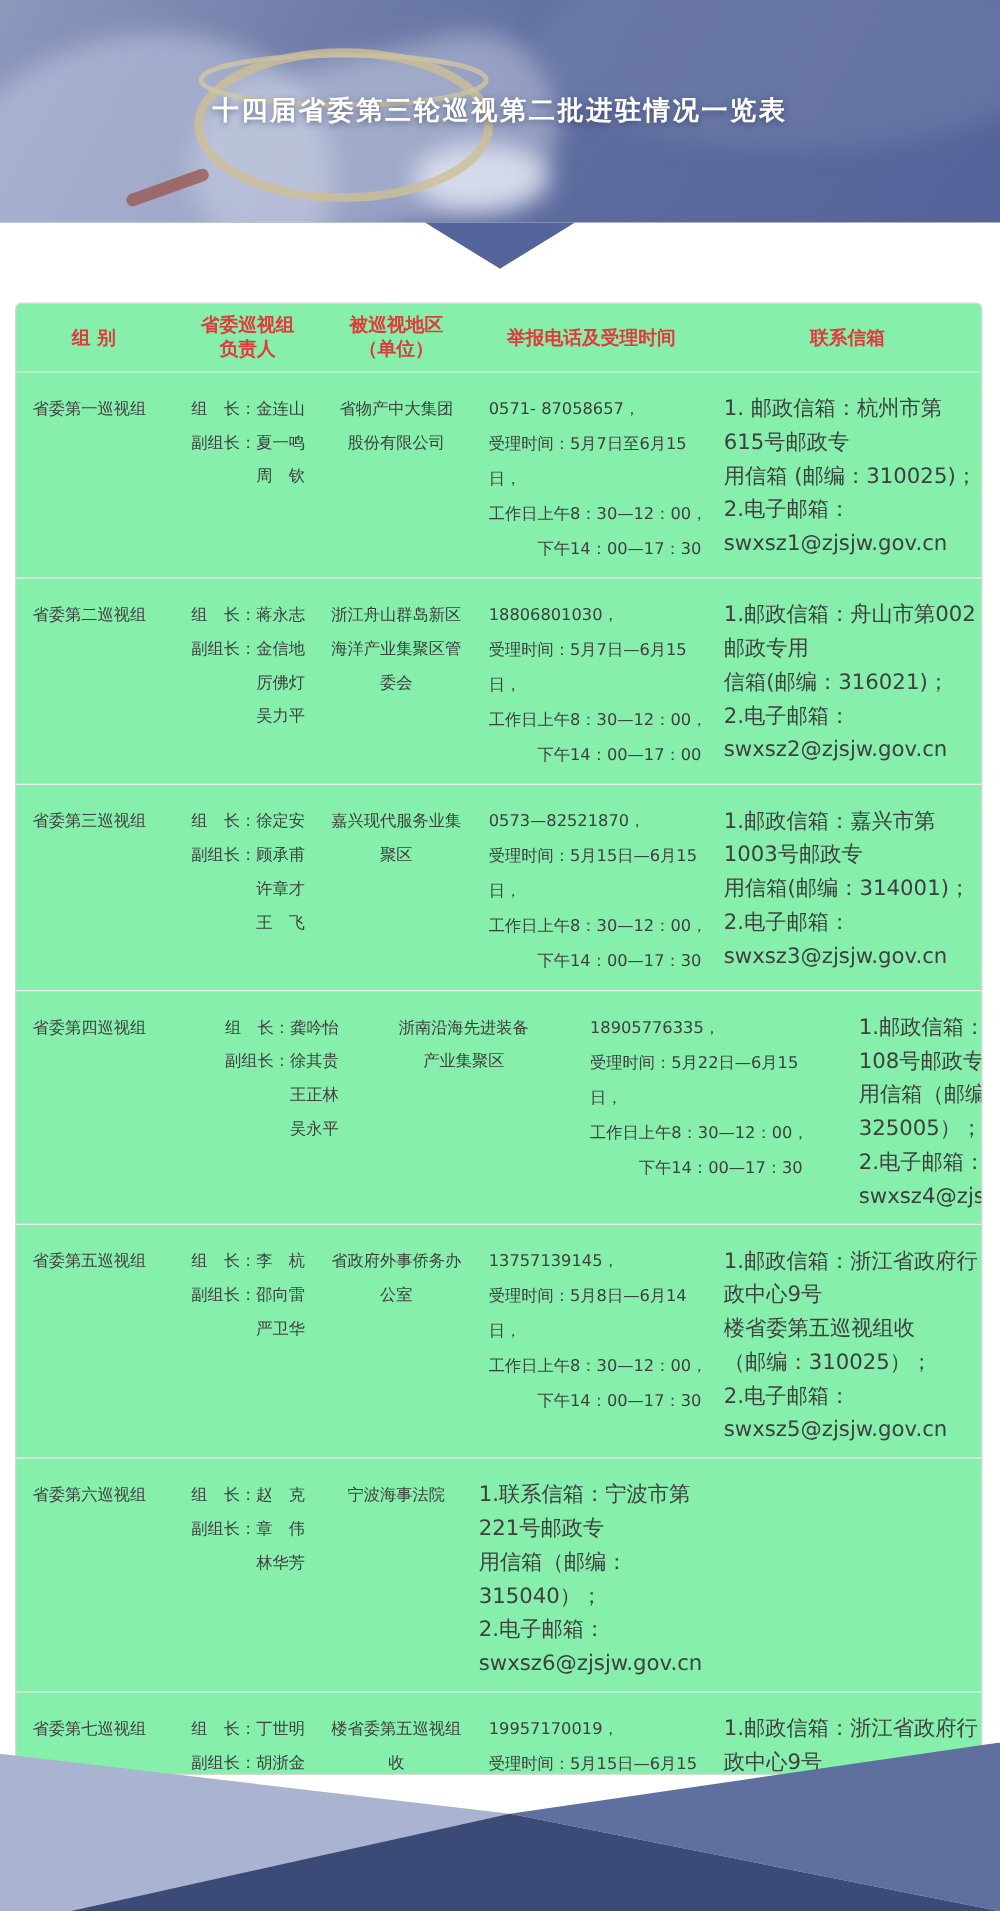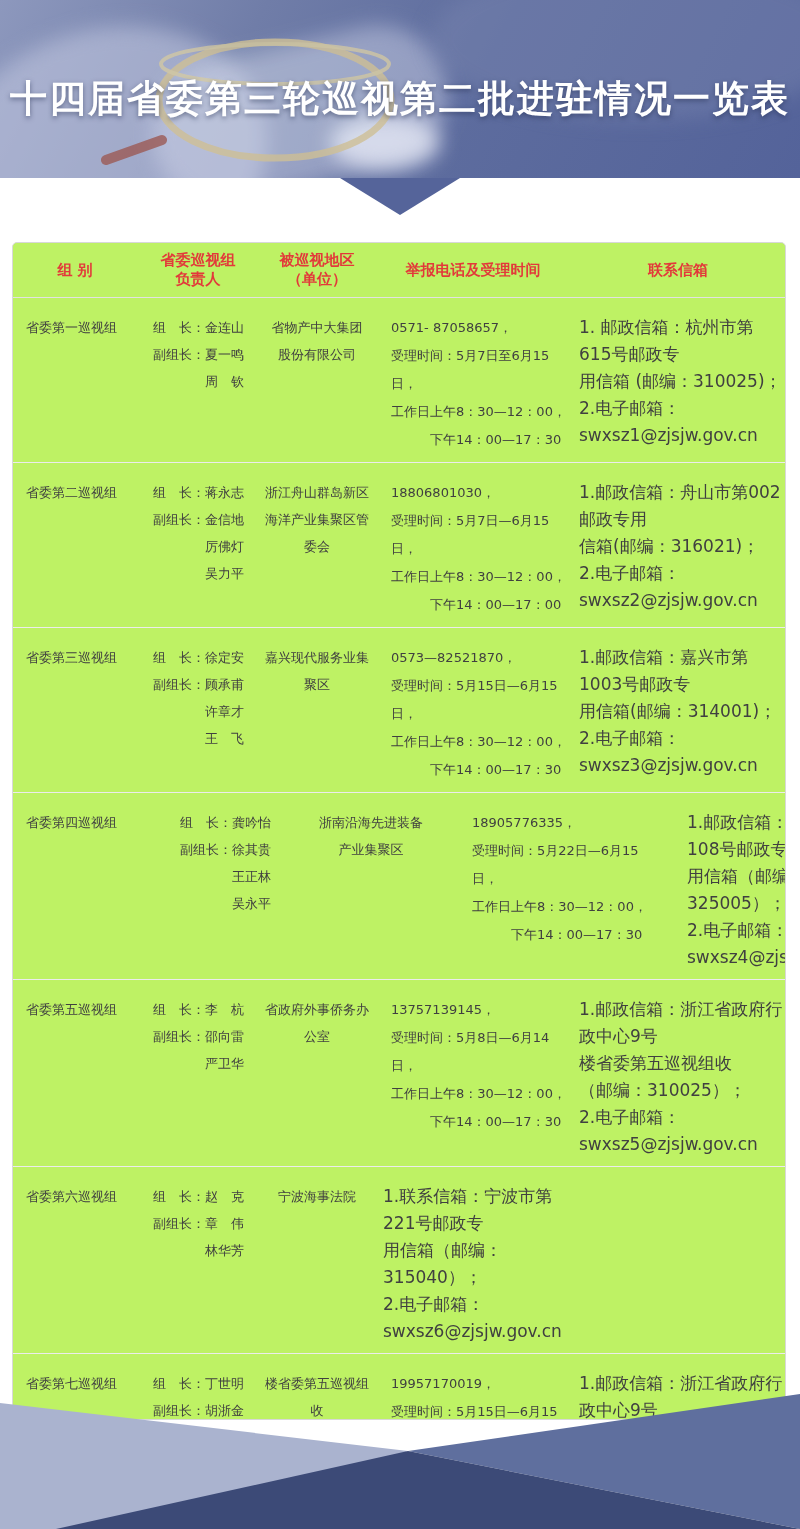--- a/index.html
+++ b/index.html
@@ -8,28 +8,28 @@
 
   
   .banner{position:relative;width:800px;height:178px;overflow:hidden;
     background:linear-gradient(118deg,#8d98bd 0%,#707da8 30%,#5d6c9e 58%,#54639a 100%);}
   .blob{position:absolute;filter:blur(10px);border-radius:50%;}
   .blob.b1{left:-60px;top:30px;width:330px;height:260px;background:rgba(196,202,226,.55);transform:rotate(-18deg);}
   .blob.b2{left:150px;top:45px;width:300px;height:140px;background:rgba(210,214,234,.45);border-radius:70px;transform:rotate(-14deg);}
   .blob.b3{left:330px;top:115px;width:110px;height:55px;background:rgba(235,238,248,.75);}
   .blob.b4{left:430px;top:-40px;width:420px;height:160px;background:rgba(130,140,180,.35);}
   .banner-title{position:absolute;left:0;top:74px;width:100%;text-align:center;color:#ffffff;
-    font-size:37px;font-weight:bold;letter-spacing:2px;text-shadow:0 2px 5px rgba(25,35,70,.5);}
+    font-size:21px;font-weight:bold;letter-spacing:2px;text-shadow:0 2px 5px rgba(25,35,70,.5);}
   .magnifier{position:absolute;left:90px;top:12px;opacity:.8;}
   .chevron{position:absolute;left:50%;top:178px;transform:translateX(-50%);
     width:0;height:0;border-left:60px solid transparent;border-right:60px solid transparent;
     border-top:37px solid #55649a;}
 
   
-  .card{position:absolute;left:12px;top:242px;width:774px;height:1178px;background:#bef264;
+  .card{position:absolute;left:12px;top:242px;width:774px;height:1178px;background:#86efac;
     border:1px solid #d8d8d8;border-radius:5px;box-sizing:border-box;overflow:hidden;}
   .trow{display:grid;grid-template-columns:124px 122px 116px 196px 1fr;box-sizing:border-box;}
   .thead{min-height:54px;align-items:center;border-bottom:1px solid #e2e2e2;}
   .thead .hcell{color:#e23a3a;font-weight:bold;font-size:15px;line-height:19px;text-align:center;
     white-space:pre-line;padding:8px 2px;}
   .rrow{border-bottom:1px solid #ececec;min-height:108px;}
   .rrow:last-child{border-bottom:none;}
   .cell{font-size:13px;color:#404040;line-height:27px;white-space:pre-wrap;
     padding-top:16px;padding-bottom:8px;box-sizing:border-box;}
   .c-group{padding-left:13px;}

